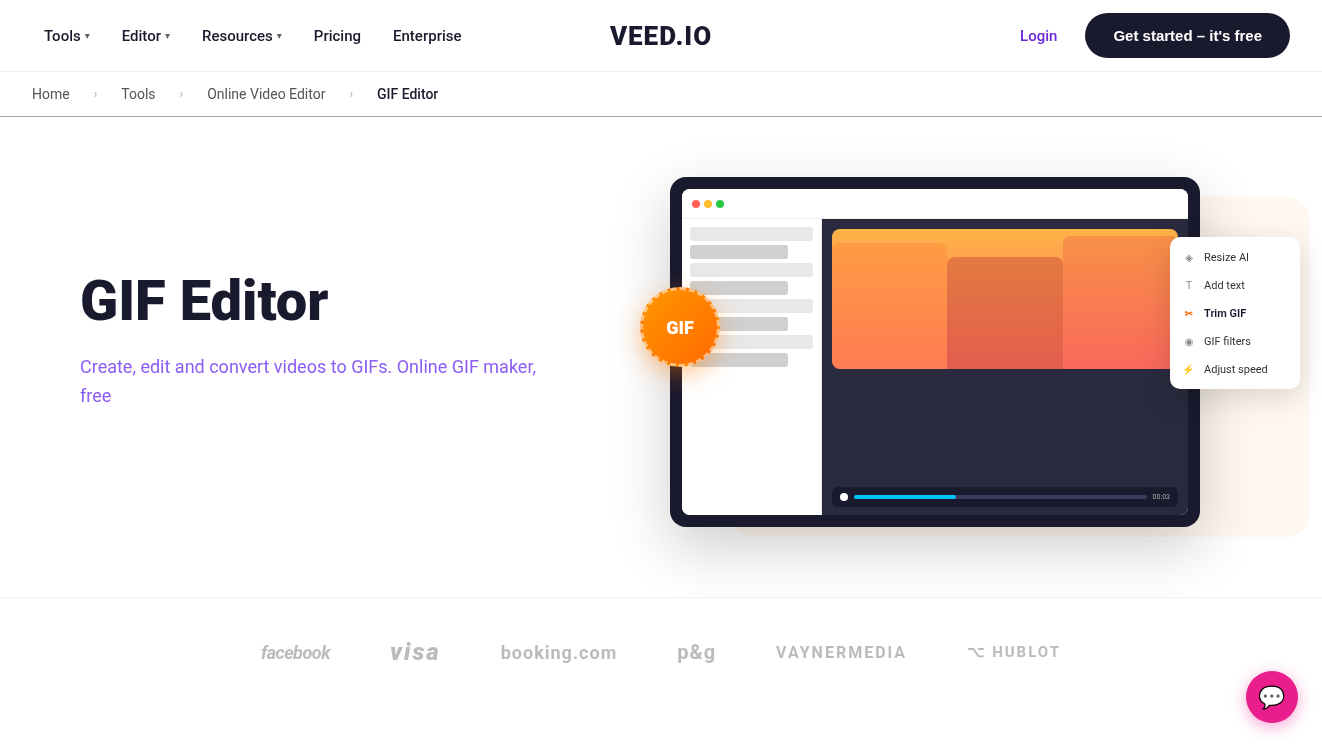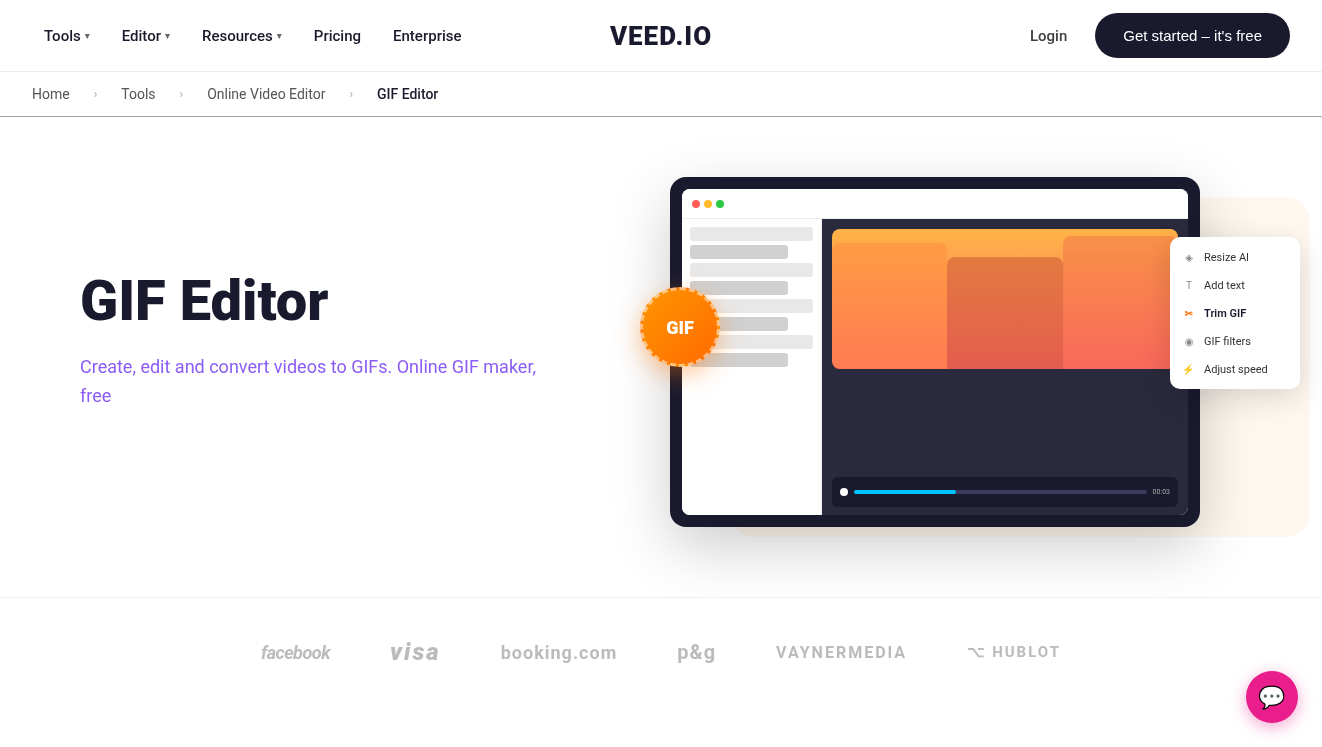--- a/index.html
+++ b/index.html
@@ -45,32 +45,32 @@
       transform: translateX(-50%);
     }
     .nav-right {
       display: flex;
       align-items: center;
       gap: 16px;
     }
     .login-btn {
       font-size: 15px;
       font-weight: 500;
-      color: #404040;
+      color: #6d28d9;
       cursor: pointer;
       padding: 8px 12px;
     }
     .cta-btn {
       background: #1a1a2e;
       color: #fff;
       border: none;
       border-radius: 50px;
       padding: 14px 28px;
       font-size: 15px;
-      font-weight: 400;
+      font-weight: 700;
       cursor: pointer;
       white-space: nowrap;
     }
 
     
     .breadcrumb {
       display: flex;
       align-items: center;
       gap: 24px;
       padding: 14px 32px;
@@ -240,21 +240,21 @@
       border-radius: 8px 8px 0 0;
     }
     .person-1 { background: rgba(255,140,60,0.5); }
     .person-2 { background: rgba(200,80,50,0.5); height: 80%; }
     .person-3 { background: rgba(240,100,70,0.4); height: 95%; }
     .timeline-bar {
       position: absolute;
       bottom: 8px;
       left: 10px;
       right: 10px;
-      height: 30px;
+      height: 20px;
       background: #1a1a2e;
       border-radius: 6px;
       display: flex;
       align-items: center;
       padding: 0 8px;
       gap: 6px;
     }
     .tl-dot { width: 8px; height: 8px; border-radius: 50%; background: #fff; flex-shrink: 0; }
     .tl-bar { flex: 1; height: 4px; background: #3a3a5e; border-radius: 2px; }
     .tl-bar-fill { height: 100%; width: 35%; background: #00c2ff; border-radius: 2px; }

